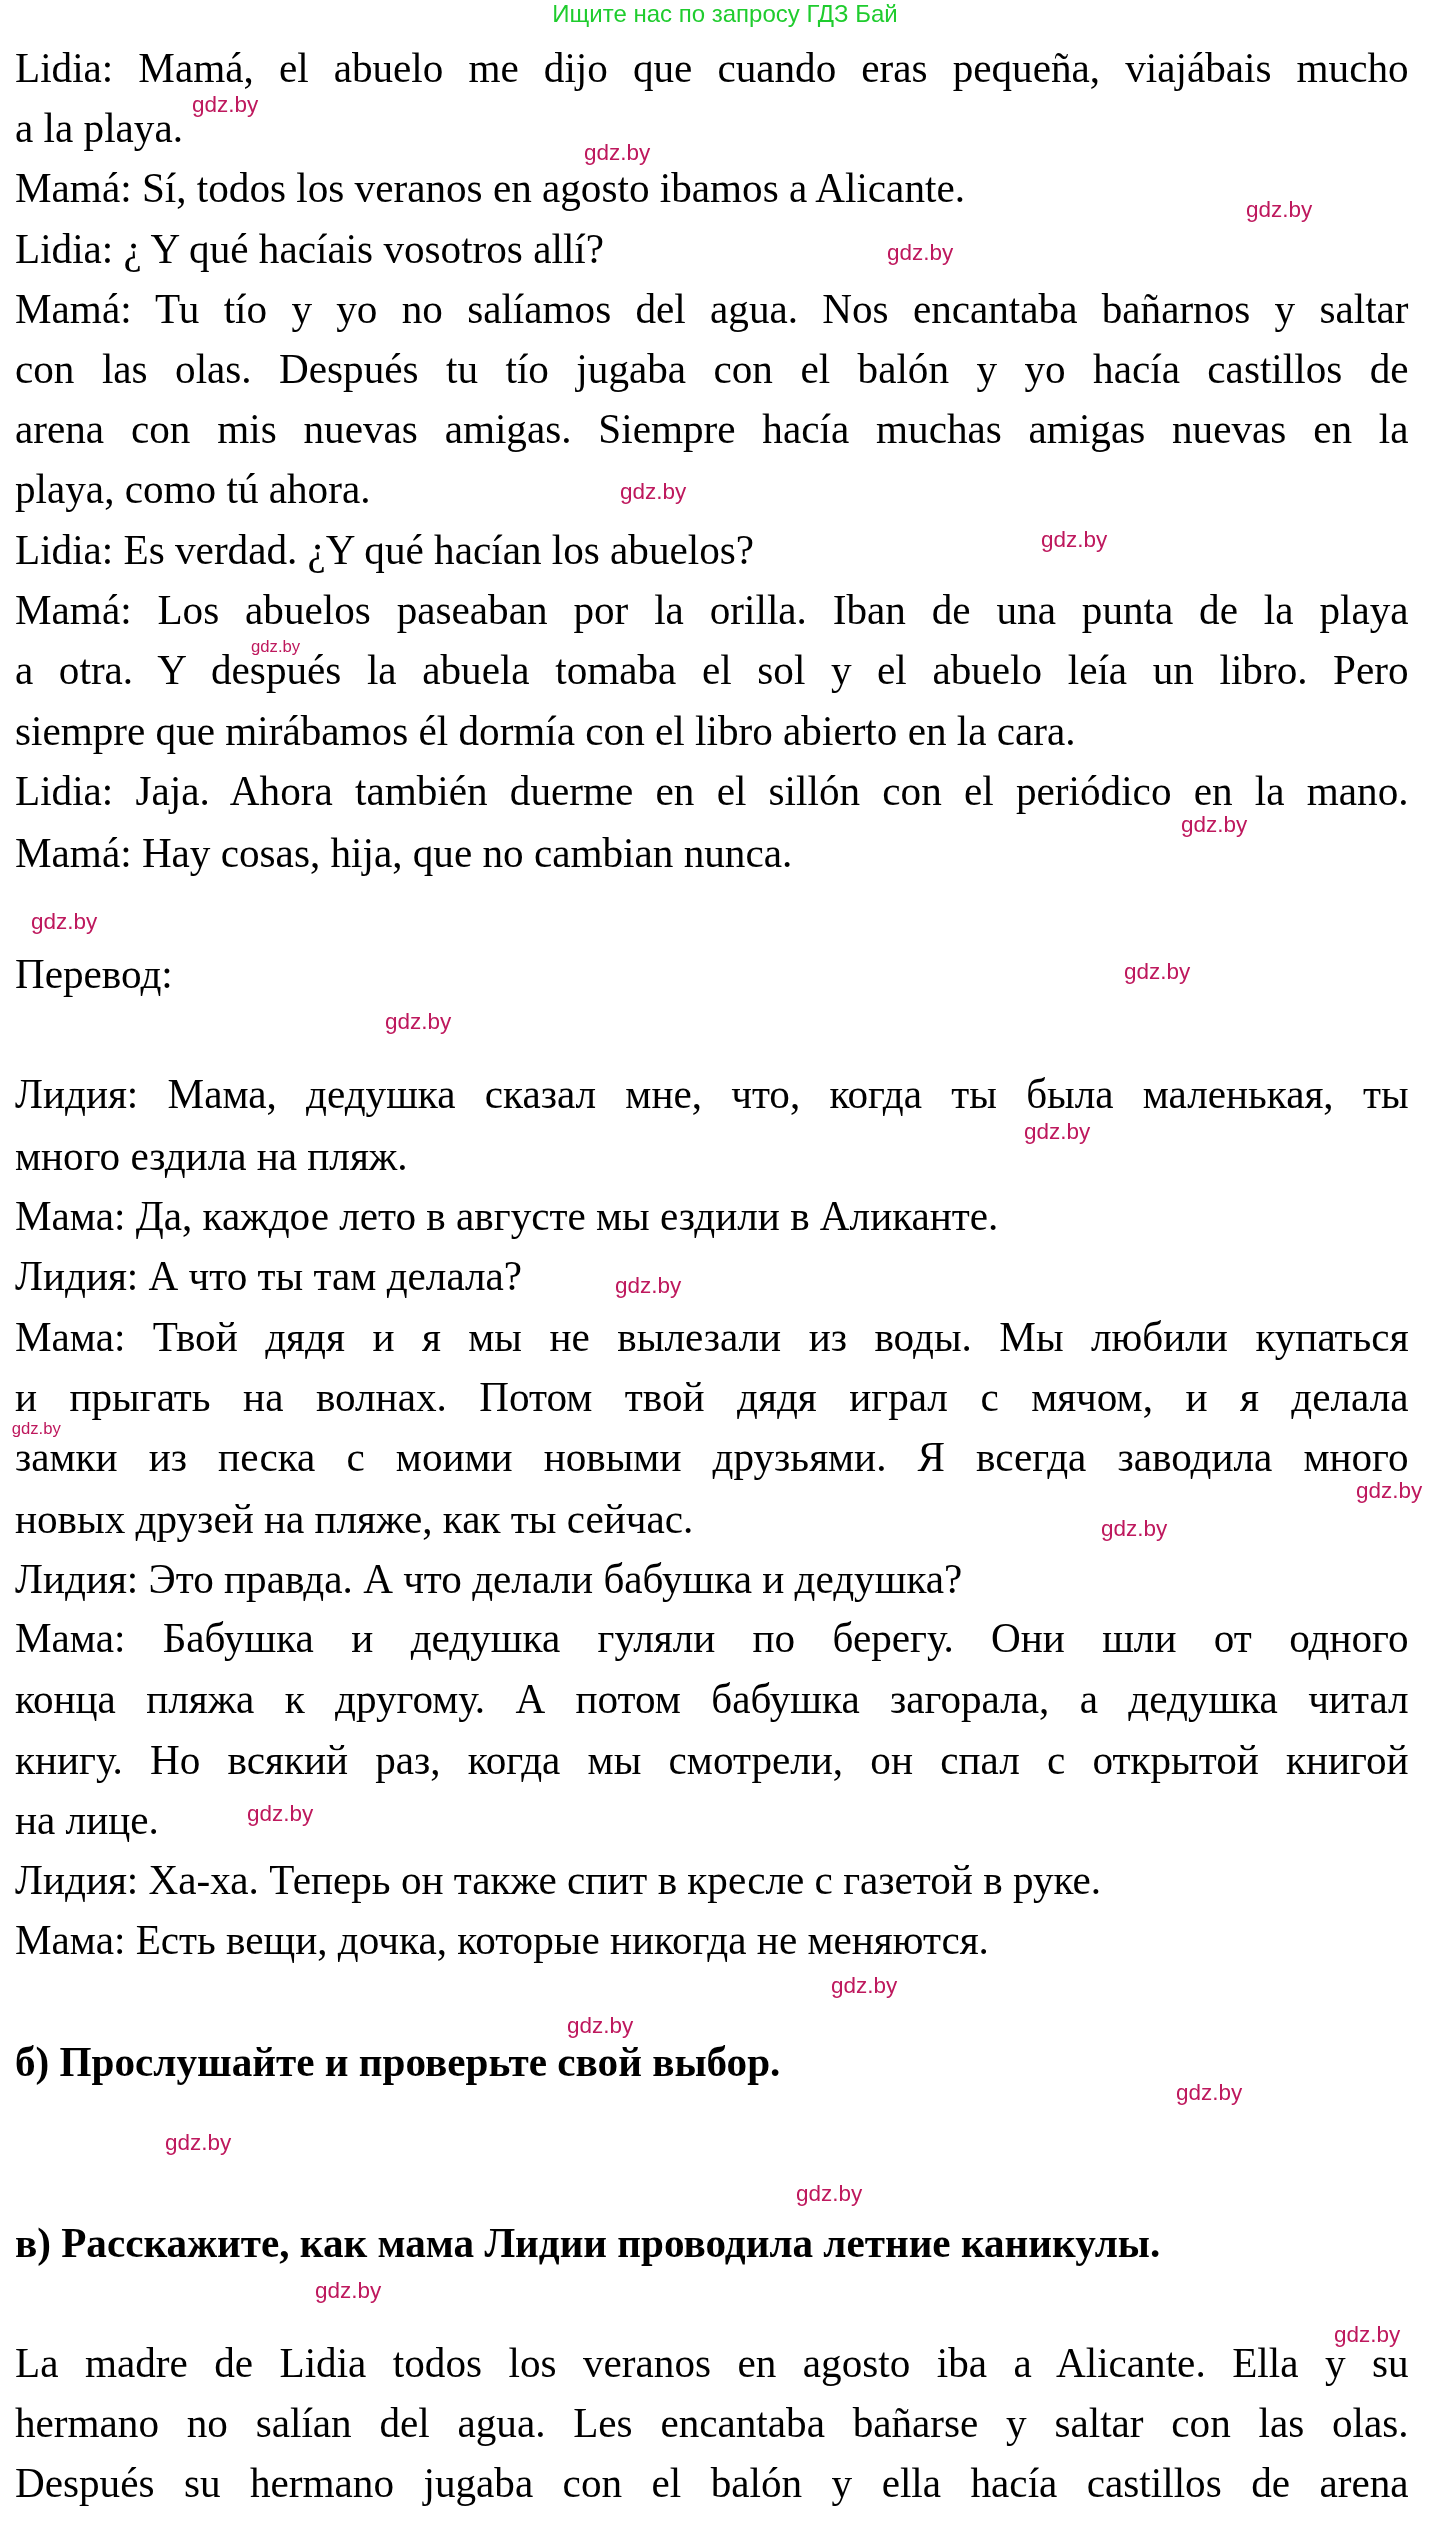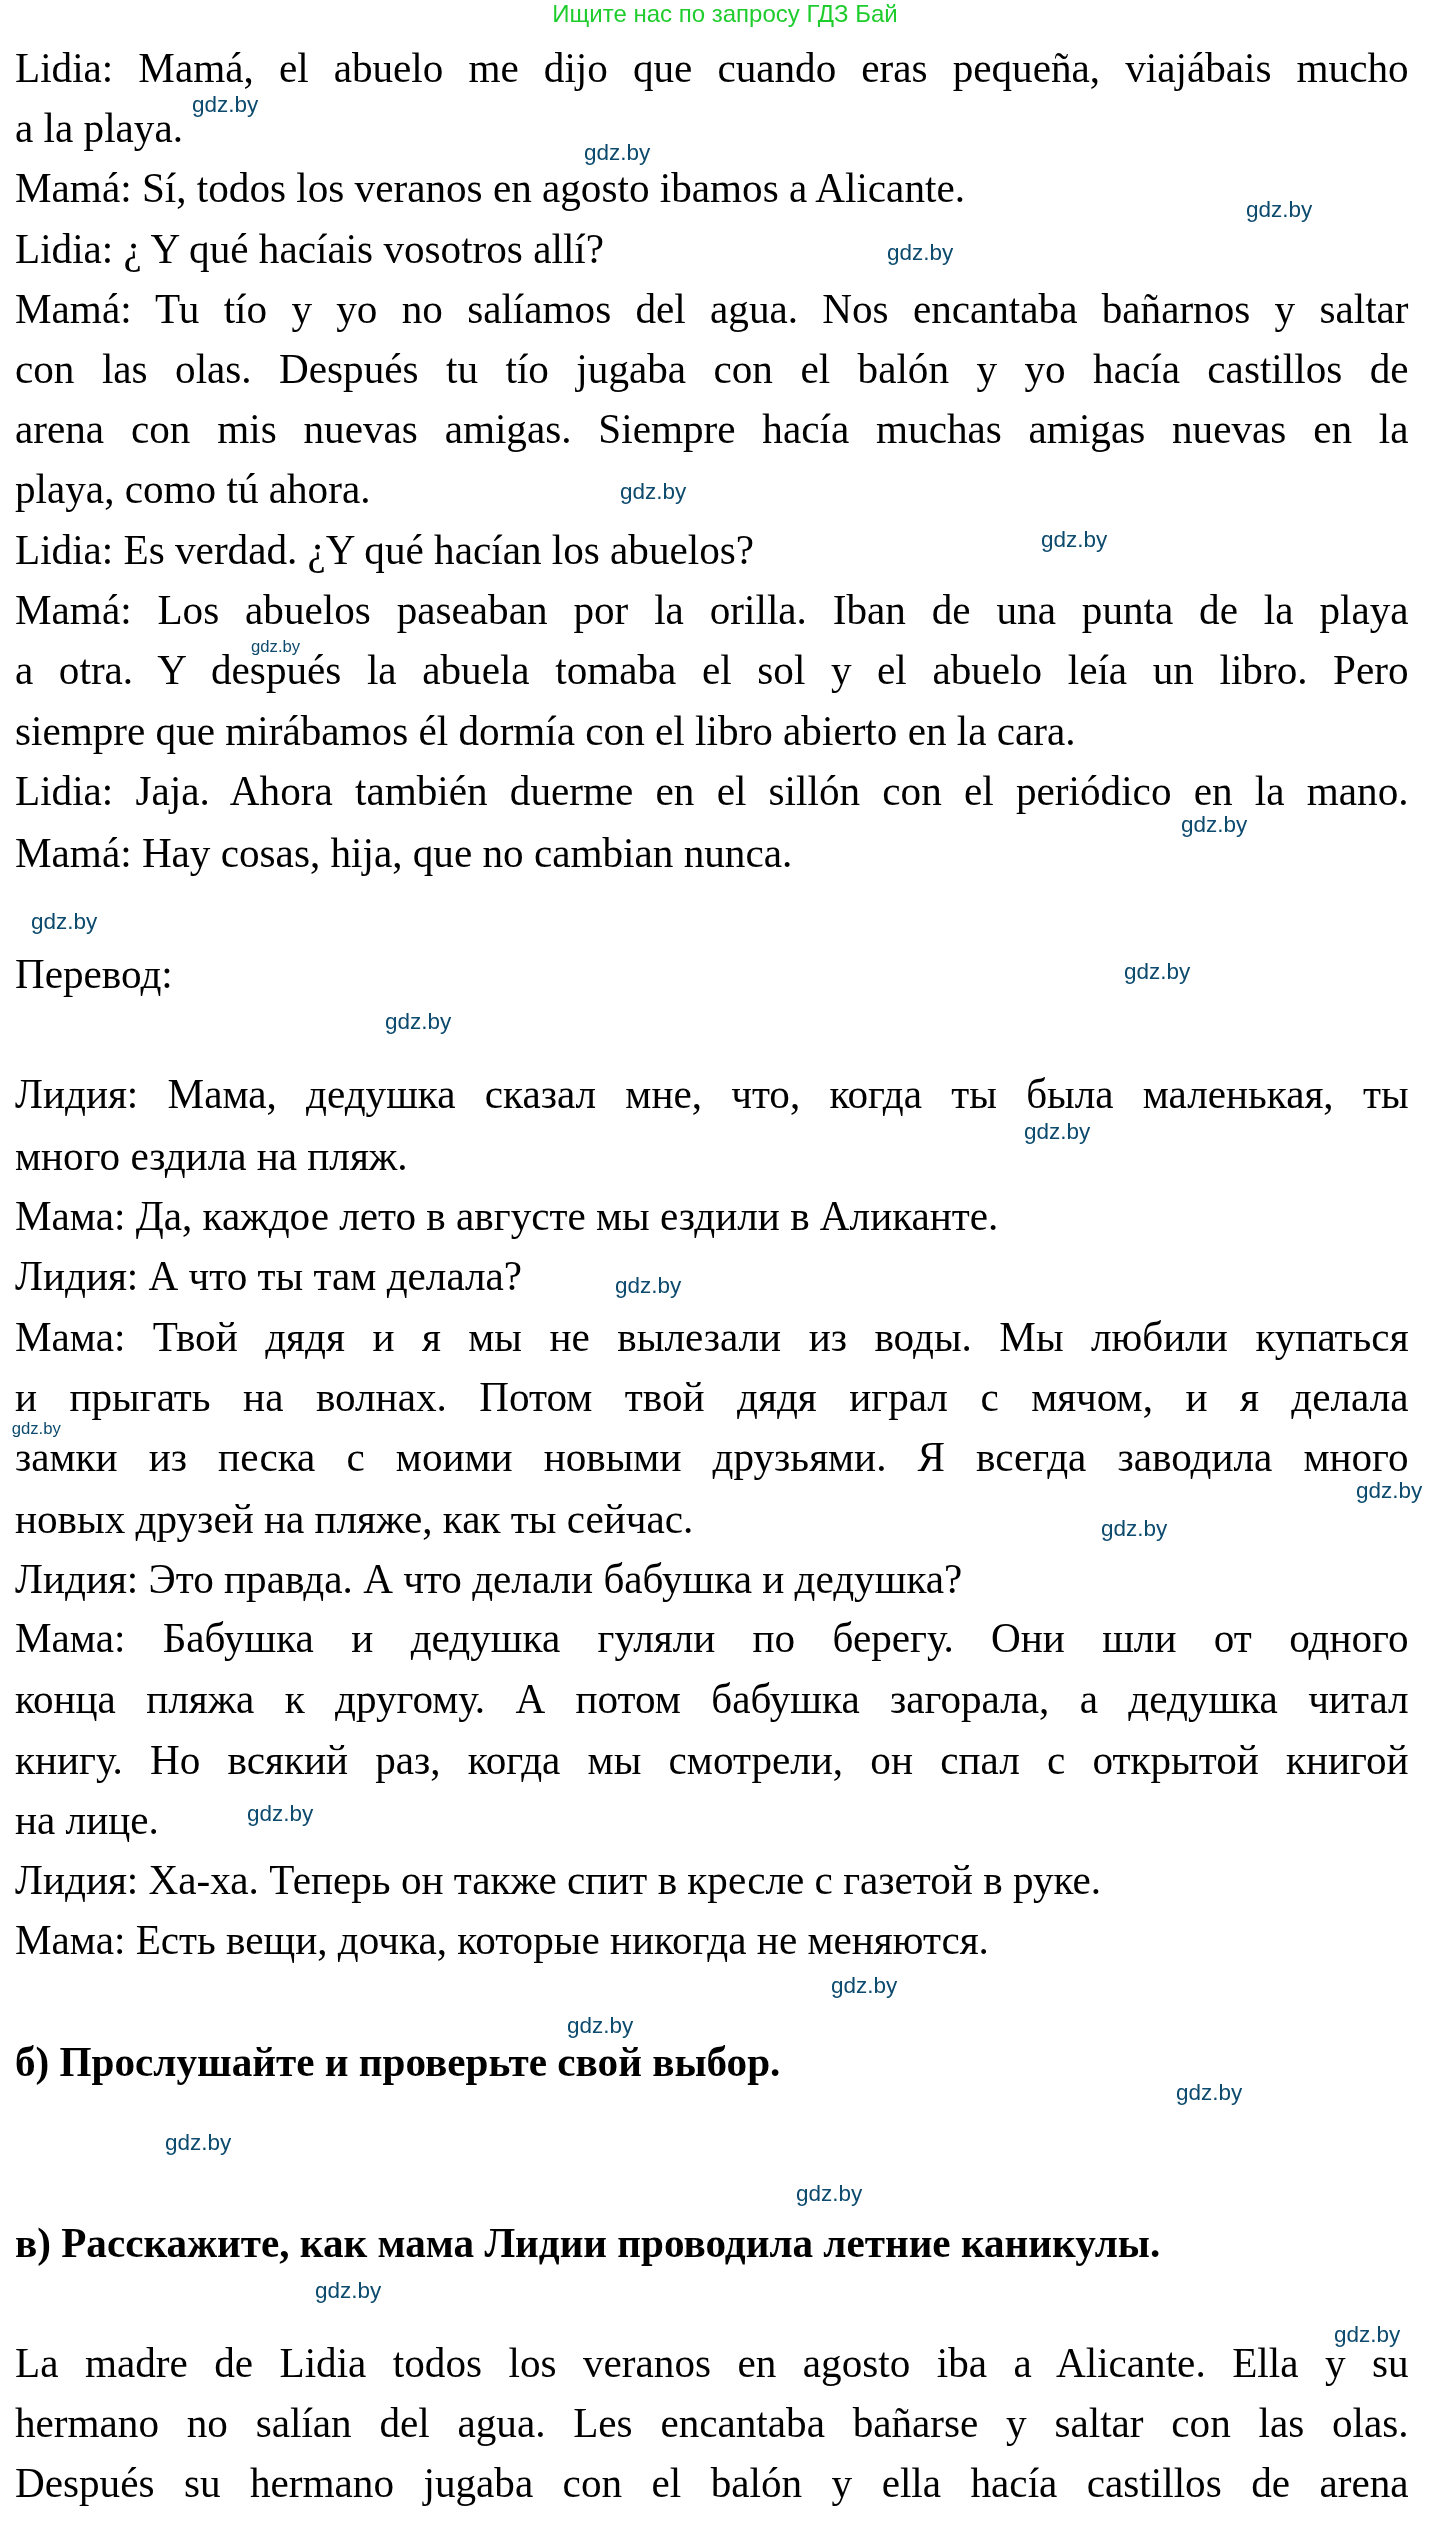--- a/index.html
+++ b/index.html
@@ -6,21 +6,21 @@
   body { width: 1450px; height: 2538px; position: relative; overflow: hidden; }
   .page { position: absolute; left: 0; top: 0; width: 1450px; height: 2538px; }
   .header { position: absolute; top: 0; left: 0; width: 1450px; text-align: center;
     font-family: "Liberation Sans", sans-serif; font-size: 24px; color: #1fcc2e; line-height: 28px; }
   .footer { position: absolute; top: 2508px; left: 0; width: 1450px; text-align: center;
     font-family: "Liberation Sans", sans-serif; font-size: 24px; color: #4a1a8c; line-height: 28px; }
   .ln { position: absolute; left: 15px; width: 1422px; font-family: "Liberation Serif", serif;
     font-size: 42px; line-height: 50px; color: #000; white-space: nowrap; transform: scaleX(0.98); transform-origin: left; }
   .ln.j { text-align: justify; text-align-last: justify; white-space: normal; height: 50px; overflow: hidden; }
   .ln.b { font-weight: bold; }
-  .wm { position: absolute; font-family: "Liberation Sans", sans-serif; font-size: 22.5px; color: #0c4a6e; line-height: 25px; }
+  .wm { position: absolute; font-family: "Liberation Sans", sans-serif; font-size: 22.5px; color: #be185d; line-height: 25px; }
 </style>
 </head>
 <body>
 
 <div class="page">
   <div class="header">Ищите нас по запросу ГДЗ Бай</div>
 
   <div class="ln j" style="top:43px">Lidia: Mamá, el abuelo me dijo que cuando eras pequeña, viajábais mucho</div>
   <div class="ln" style="top:103px">a la playa.</div>
   <div class="ln" style="top:163px">Mamá: Sí, todos los veranos en agosto ibamos a Alicante.</div>

